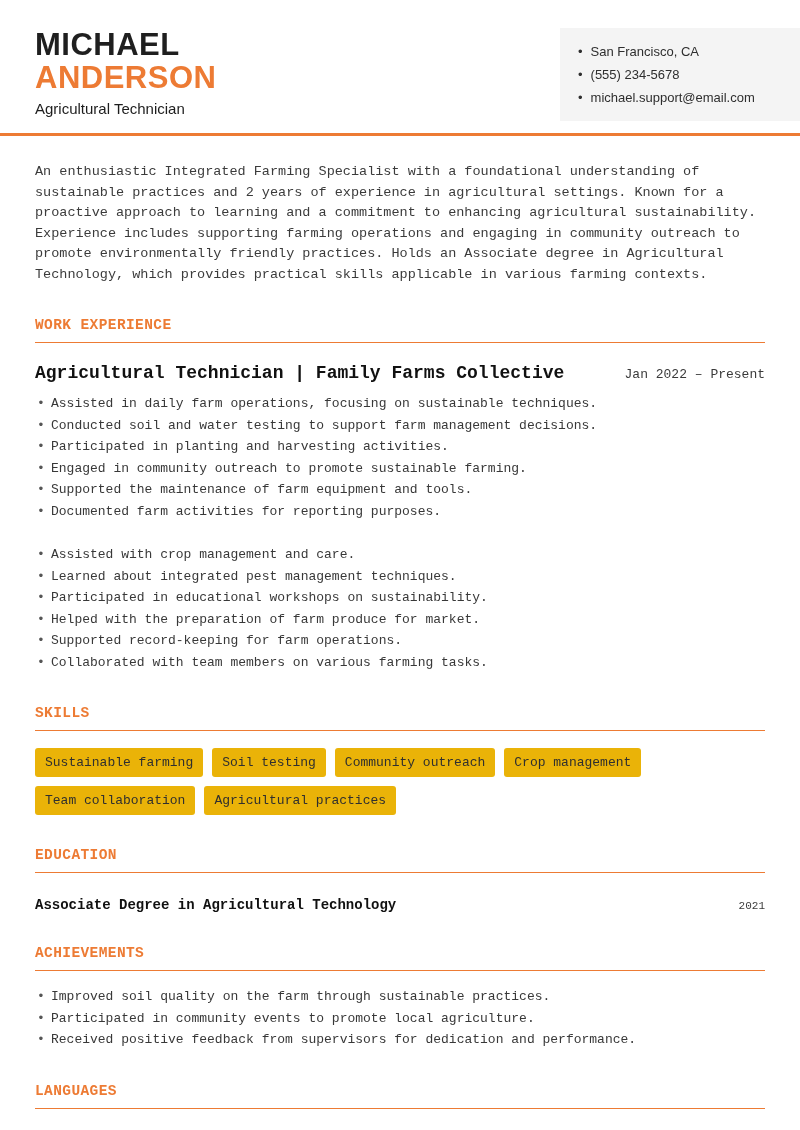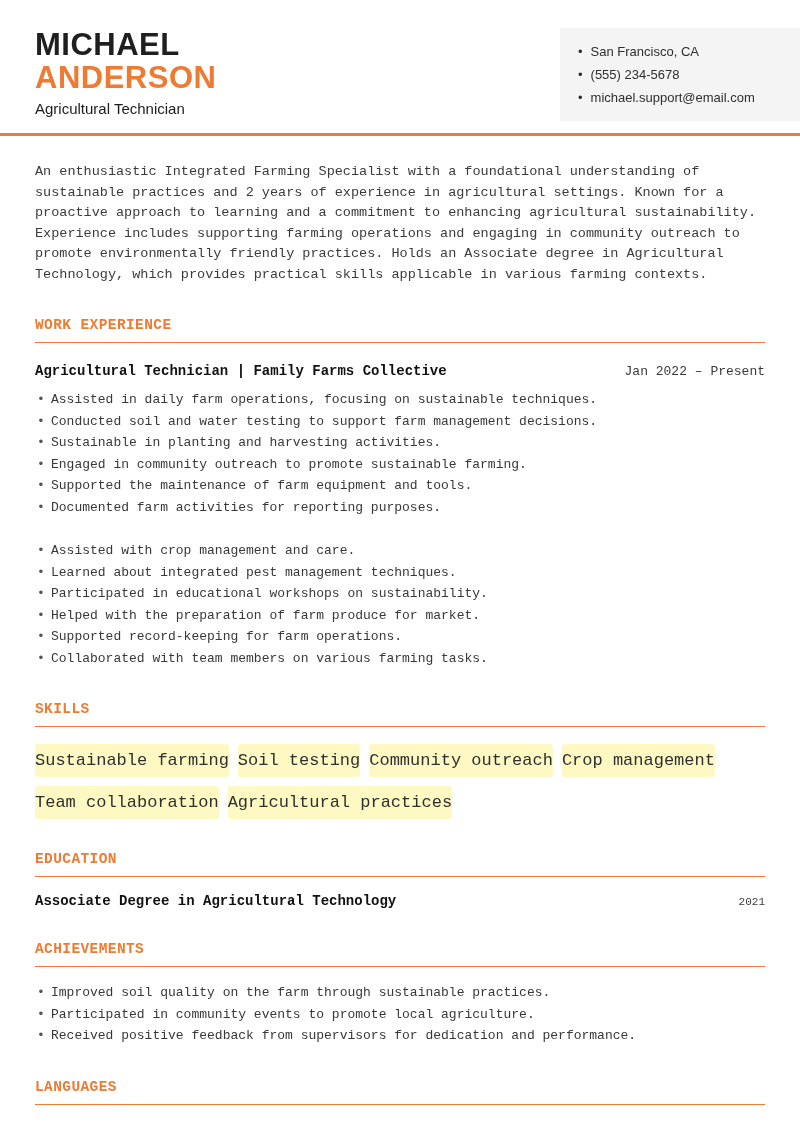--- a/index.html
+++ b/index.html
@@ -68,21 +68,21 @@
     border-bottom: 1.5px solid var(--accent);
   }
   .job { margin-top: 20px; }
   .job + .job { margin-top: 22px; }
   .job-head {
     display: flex;
     justify-content: space-between;
     align-items: baseline;
   }
   .job-title {
-    font-size: 14px;
+    font-size: 18px;
     font-weight: 700;
     color: #111111;
   }
   .job-dates {
     font-size: 13px;
     color: #3a3a3a;
     white-space: nowrap;
   }
   ul.bullets {
     list-style: none;
@@ -101,28 +101,28 @@
     left: 2px;
     color: #555555;
   }
   .tags {
     display: flex;
     flex-wrap: wrap;
     gap: 9px;
     margin-top: 17px;
   }
   .tag {
-    background: #fef9c3;
+    background: #eab308;
     color: #2f2f2f;
-    font-size: 17px;
-    padding: 7px 0;
+    font-size: 13px;
+    padding: 7px 10px;
     border-radius: 3px;
     white-space: nowrap;
   }
-  .edu { margin-top: 16px; }
+  .edu { margin-top: 24px; }
   .edu-head {
     display: flex;
     justify-content: space-between;
     align-items: baseline;
   }
   .degree {
     font-size: 14px;
     font-weight: 700;
     color: #111111;
   }
@@ -170,21 +170,21 @@
       <div class="section-heading">WORK EXPERIENCE</div>
 
       <div class="job">
         <div class="job-head">
           <div class="job-title">Agricultural Technician | Family Farms Collective</div>
           <div class="job-dates">Jan 2022 – Present</div>
         </div>
         <ul class="bullets">
           <li>Assisted in daily farm operations, focusing on sustainable techniques.</li>
           <li>Conducted soil and water testing to support farm management decisions.</li>
-          <li>Sustainable in planting and harvesting activities.</li>
+          <li>Participated in planting and harvesting activities.</li>
           <li>Engaged in community outreach to promote sustainable farming.</li>
           <li>Supported the maintenance of farm equipment and tools.</li>
           <li>Documented farm activities for reporting purposes.</li>
         </ul>
       </div>
 
       <div class="job">
         <ul class="bullets">
           <li>Assisted with crop management and care.</li>
           <li>Learned about integrated pest management techniques.</li>

